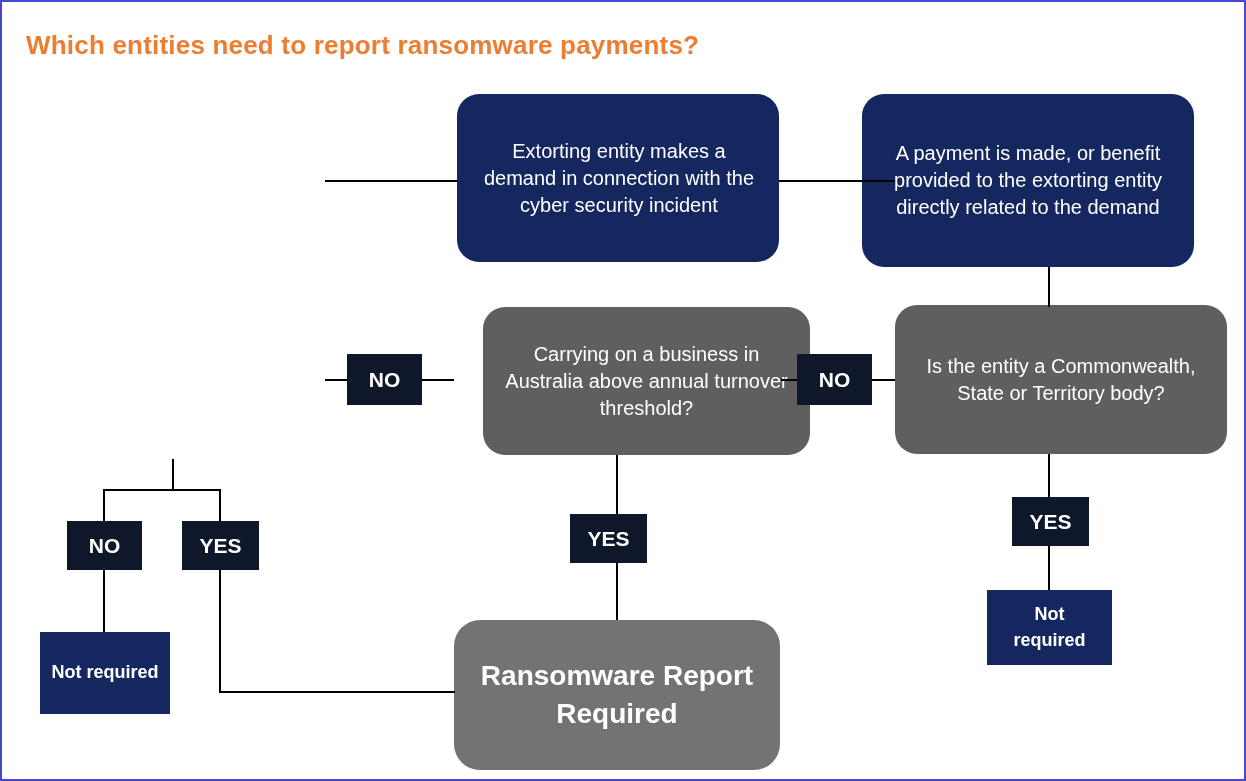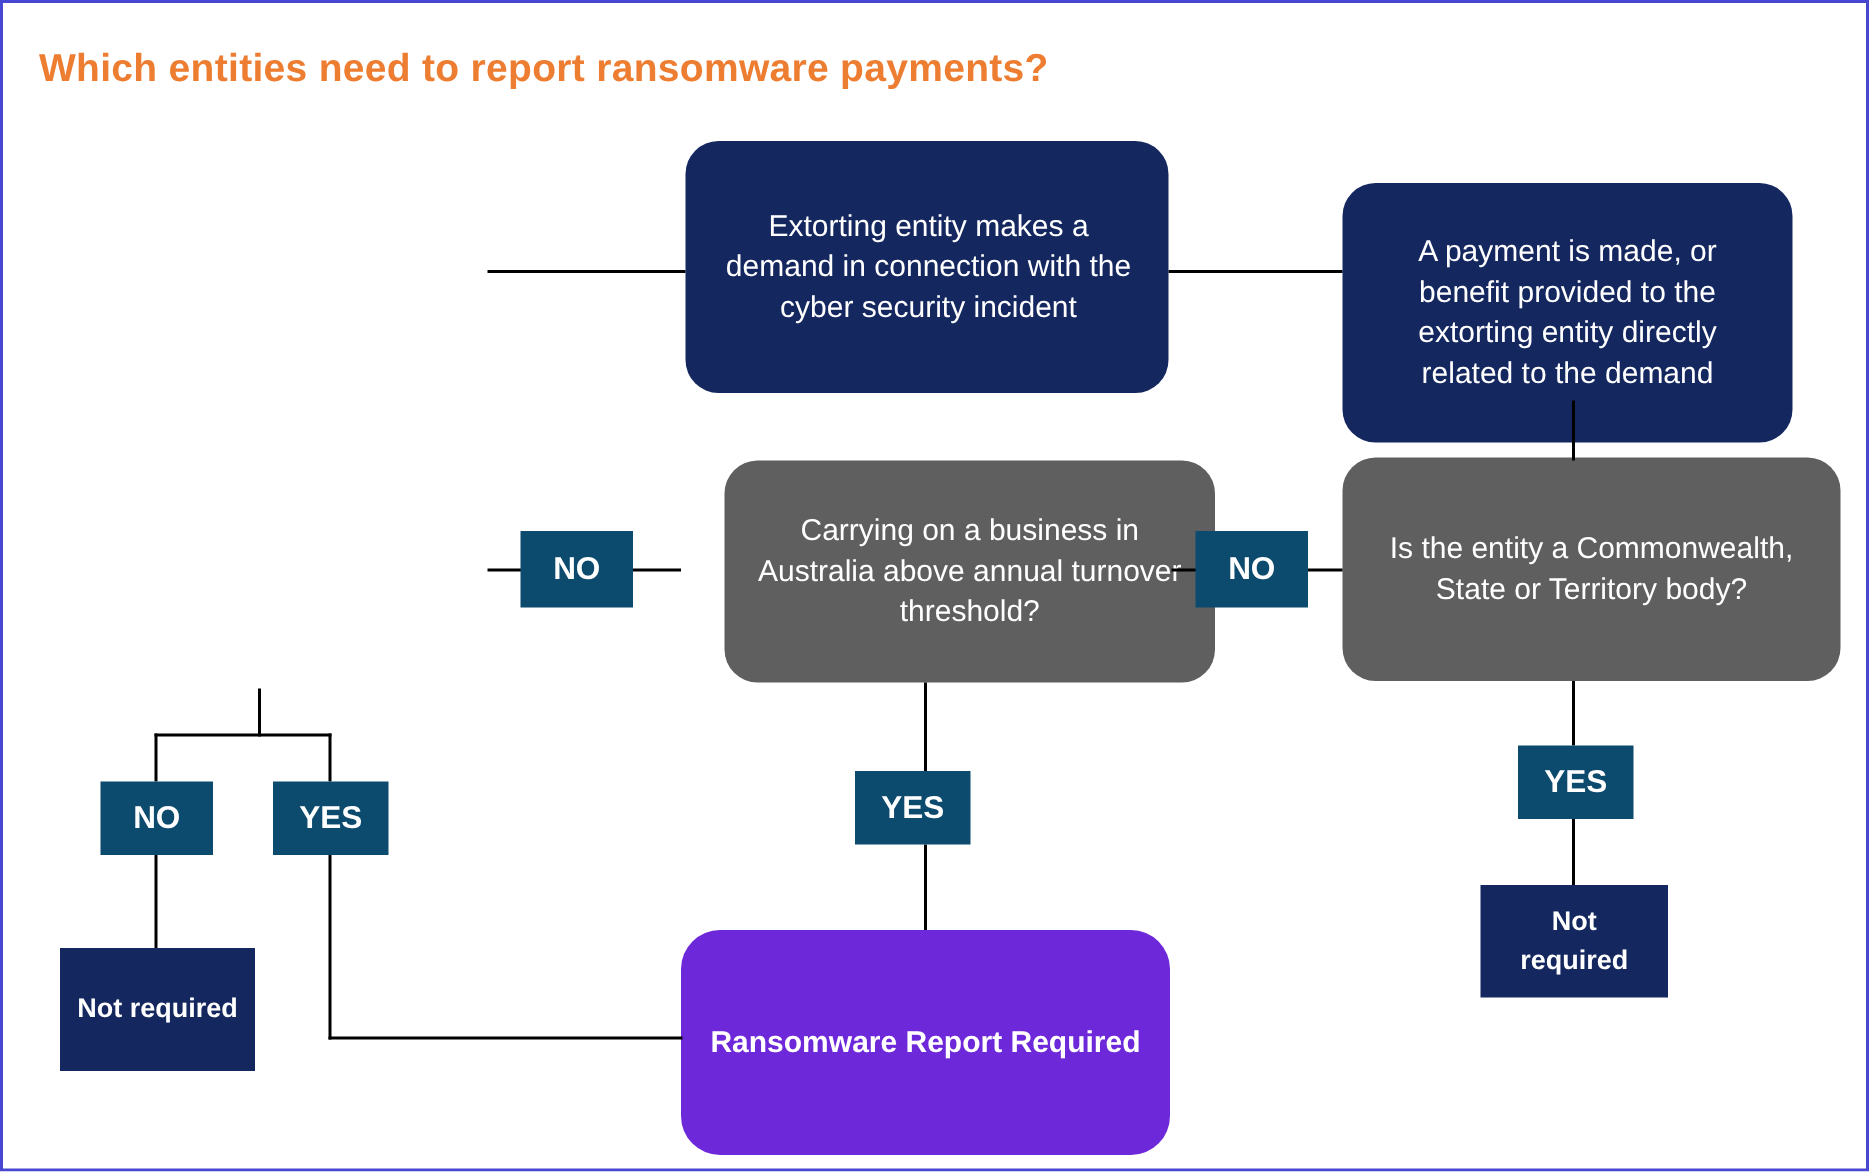--- a/index.html
+++ b/index.html
@@ -23,46 +23,46 @@
     text-align:center;
     color:#ffffff;
     border-radius:22px;
     padding:10px 18px;
     box-sizing:border-box;
     font-size:20px;
     line-height:1.35;
   }
   .navy  { background:#14275F; }
   .gray  { background:#5F5F5F; }
-  .orange{ background:#6d28d9; font-weight:bold; font-size:20px; }
+  .orange{ background:#737373; font-weight:bold; font-size:28px; }
   .tag {
     position:absolute;
     display:flex; align-items:center; justify-content:center;
-    background:#0c4a6e; color:#fff;
+    background:#0f172a; color:#fff;
     font-weight:bold; font-size:21px;
     box-sizing:border-box;
     z-index:2;
   }
   .result {
     position:absolute;
     display:flex; align-items:center; justify-content:center;
     text-align:center;
     background:#14275F; color:#fff;
     font-weight:bold; font-size:18px;
     line-height:1.4;
     box-sizing:border-box;
     padding:4px 10px;
     z-index:2;
   }
   .line { position:absolute; background:#000; z-index:1; }
 
   
   #node-incident { left:20px;  top:92px;  width:303px; height:175px; }
   #node-demand   { left:455px; top:92px;  width:322px; height:168px;padding-left:20px; }
-  #node-payment  { left:893px; top:92px;  width:300px; height:173px;margin-top:28px; }
+  #node-payment  { left:860px; top:92px;  width:332px; height:173px; }
 
   
   #node-soci      { left:20px;  top:302px; width:303px; height:155px; }
   #node-turnover  { left:452px; top:305px; width:327px; height:148px;margin-left:29px; }
   #node-government{ left:893px; top:303px; width:332px; height:149px; }
 
   
   #tag-no-1  { left:345px;  top:352px; width:75px; height:51px; }
   #tag-no-2  { left:795px;  top:352px; width:75px; height:51px; }
   #tag-no-3  { left:65px;   top:519px; width:75px; height:49px; }

